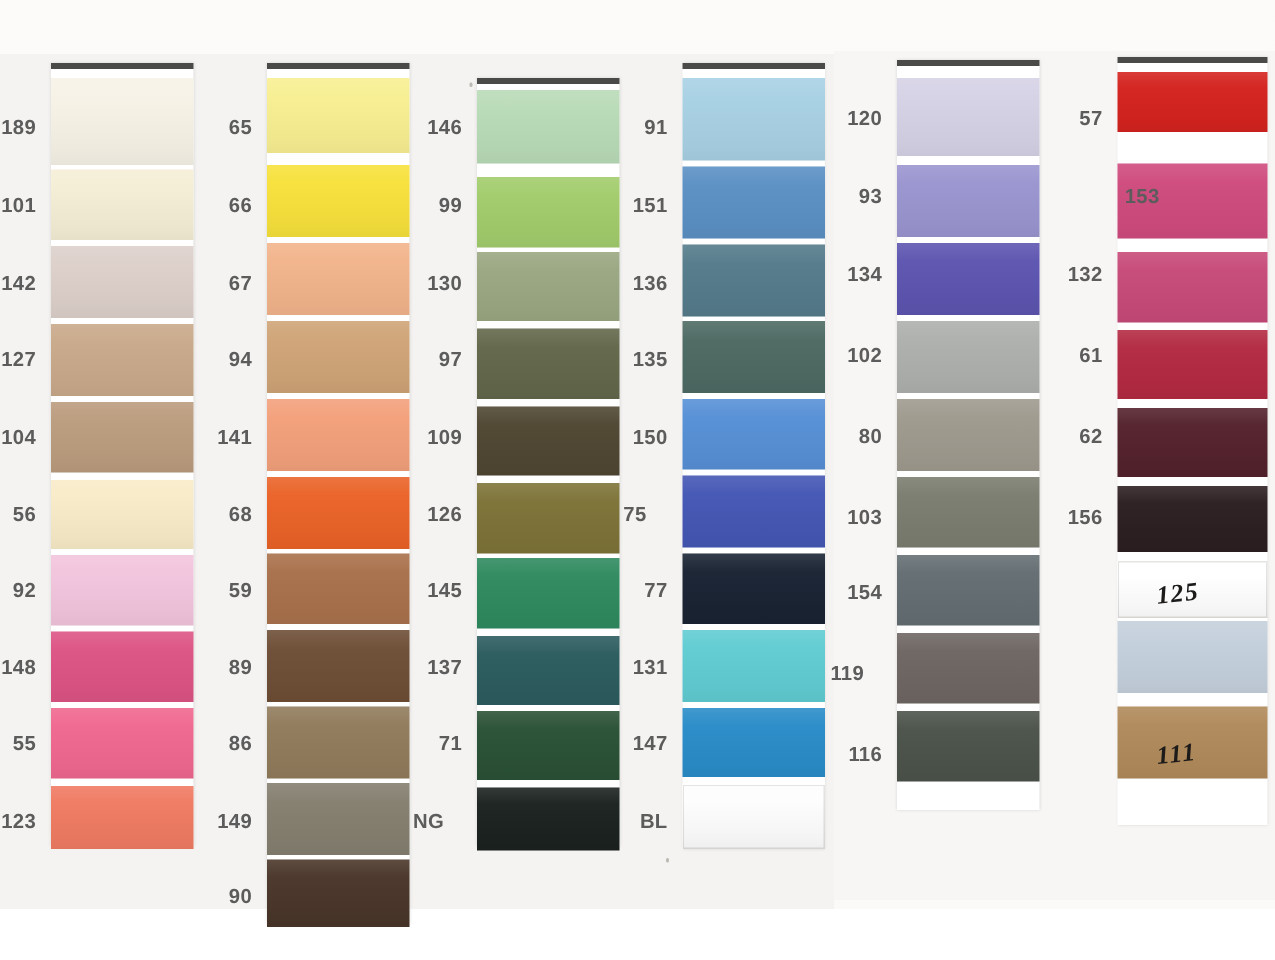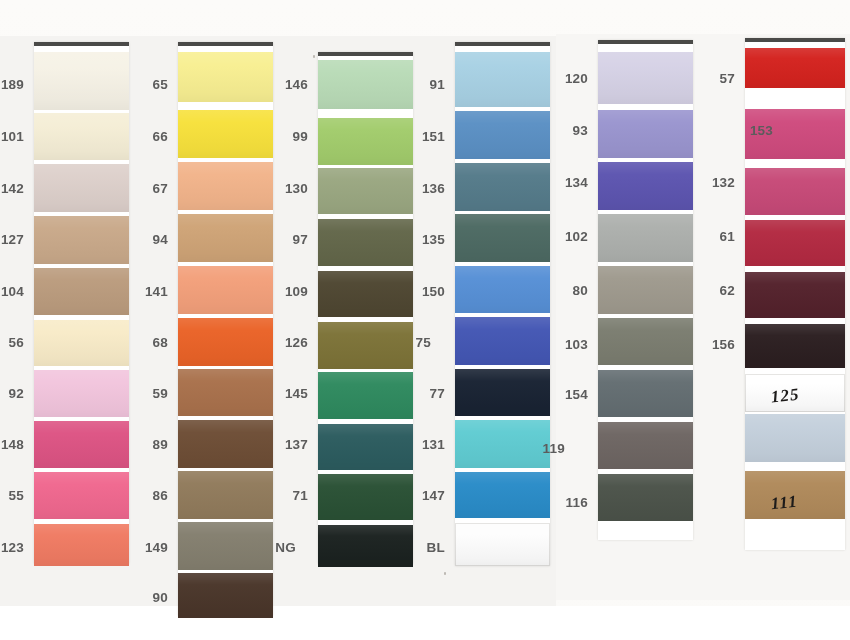--- a/index.html
+++ b/index.html
@@ -328,21 +328,21 @@
           <div class="swatch-sheen"></div>
         </div>
         <div class="label" style="left: 538px; width: 50px; top: 337px;">103</div>
         <div class="swatch" title="114" style="left: 598px; top: 370px; width: 95px; height: 47px; background: rgb(100, 110, 114);">
           <div class="swatch-sheen"></div>
         </div>
         <div class="label" style="left: 538px; width: 50px; top: 387px;">154</div>
         <div class="swatch" title="119" style="left: 598px; top: 422px; width: 95px; height: 47px; background: rgb(110, 102, 99);">
           <div class="swatch-sheen"></div>
         </div>
-        <div class="label" style="left: 515px; width: 50px; top: 441px;">119</div>
+        <div class="label" style="left: 526px; width: 50px; top: 441px;">119</div>
         <div class="swatch" title="116" style="left: 598px; top: 474px; width: 95px; height: 47px; background: rgb(76, 83, 74);">
           <div class="swatch-sheen"></div>
         </div>
         <div class="label" style="left: 538px; width: 50px; top: 495px;">116</div>
       </div>
       <div class="column" style="left: 0px;">
         <div class="strip" style="left: 745px; top: 38px; width: 100px; height: 512px;">
           <div class="strip-top-edge" style="top: 0px;"></div>
         </div>
         <div class="swatch" title="57" style="left: 745px; top: 48px; width: 100px; height: 40px; background: rgb(212, 35, 31);">

